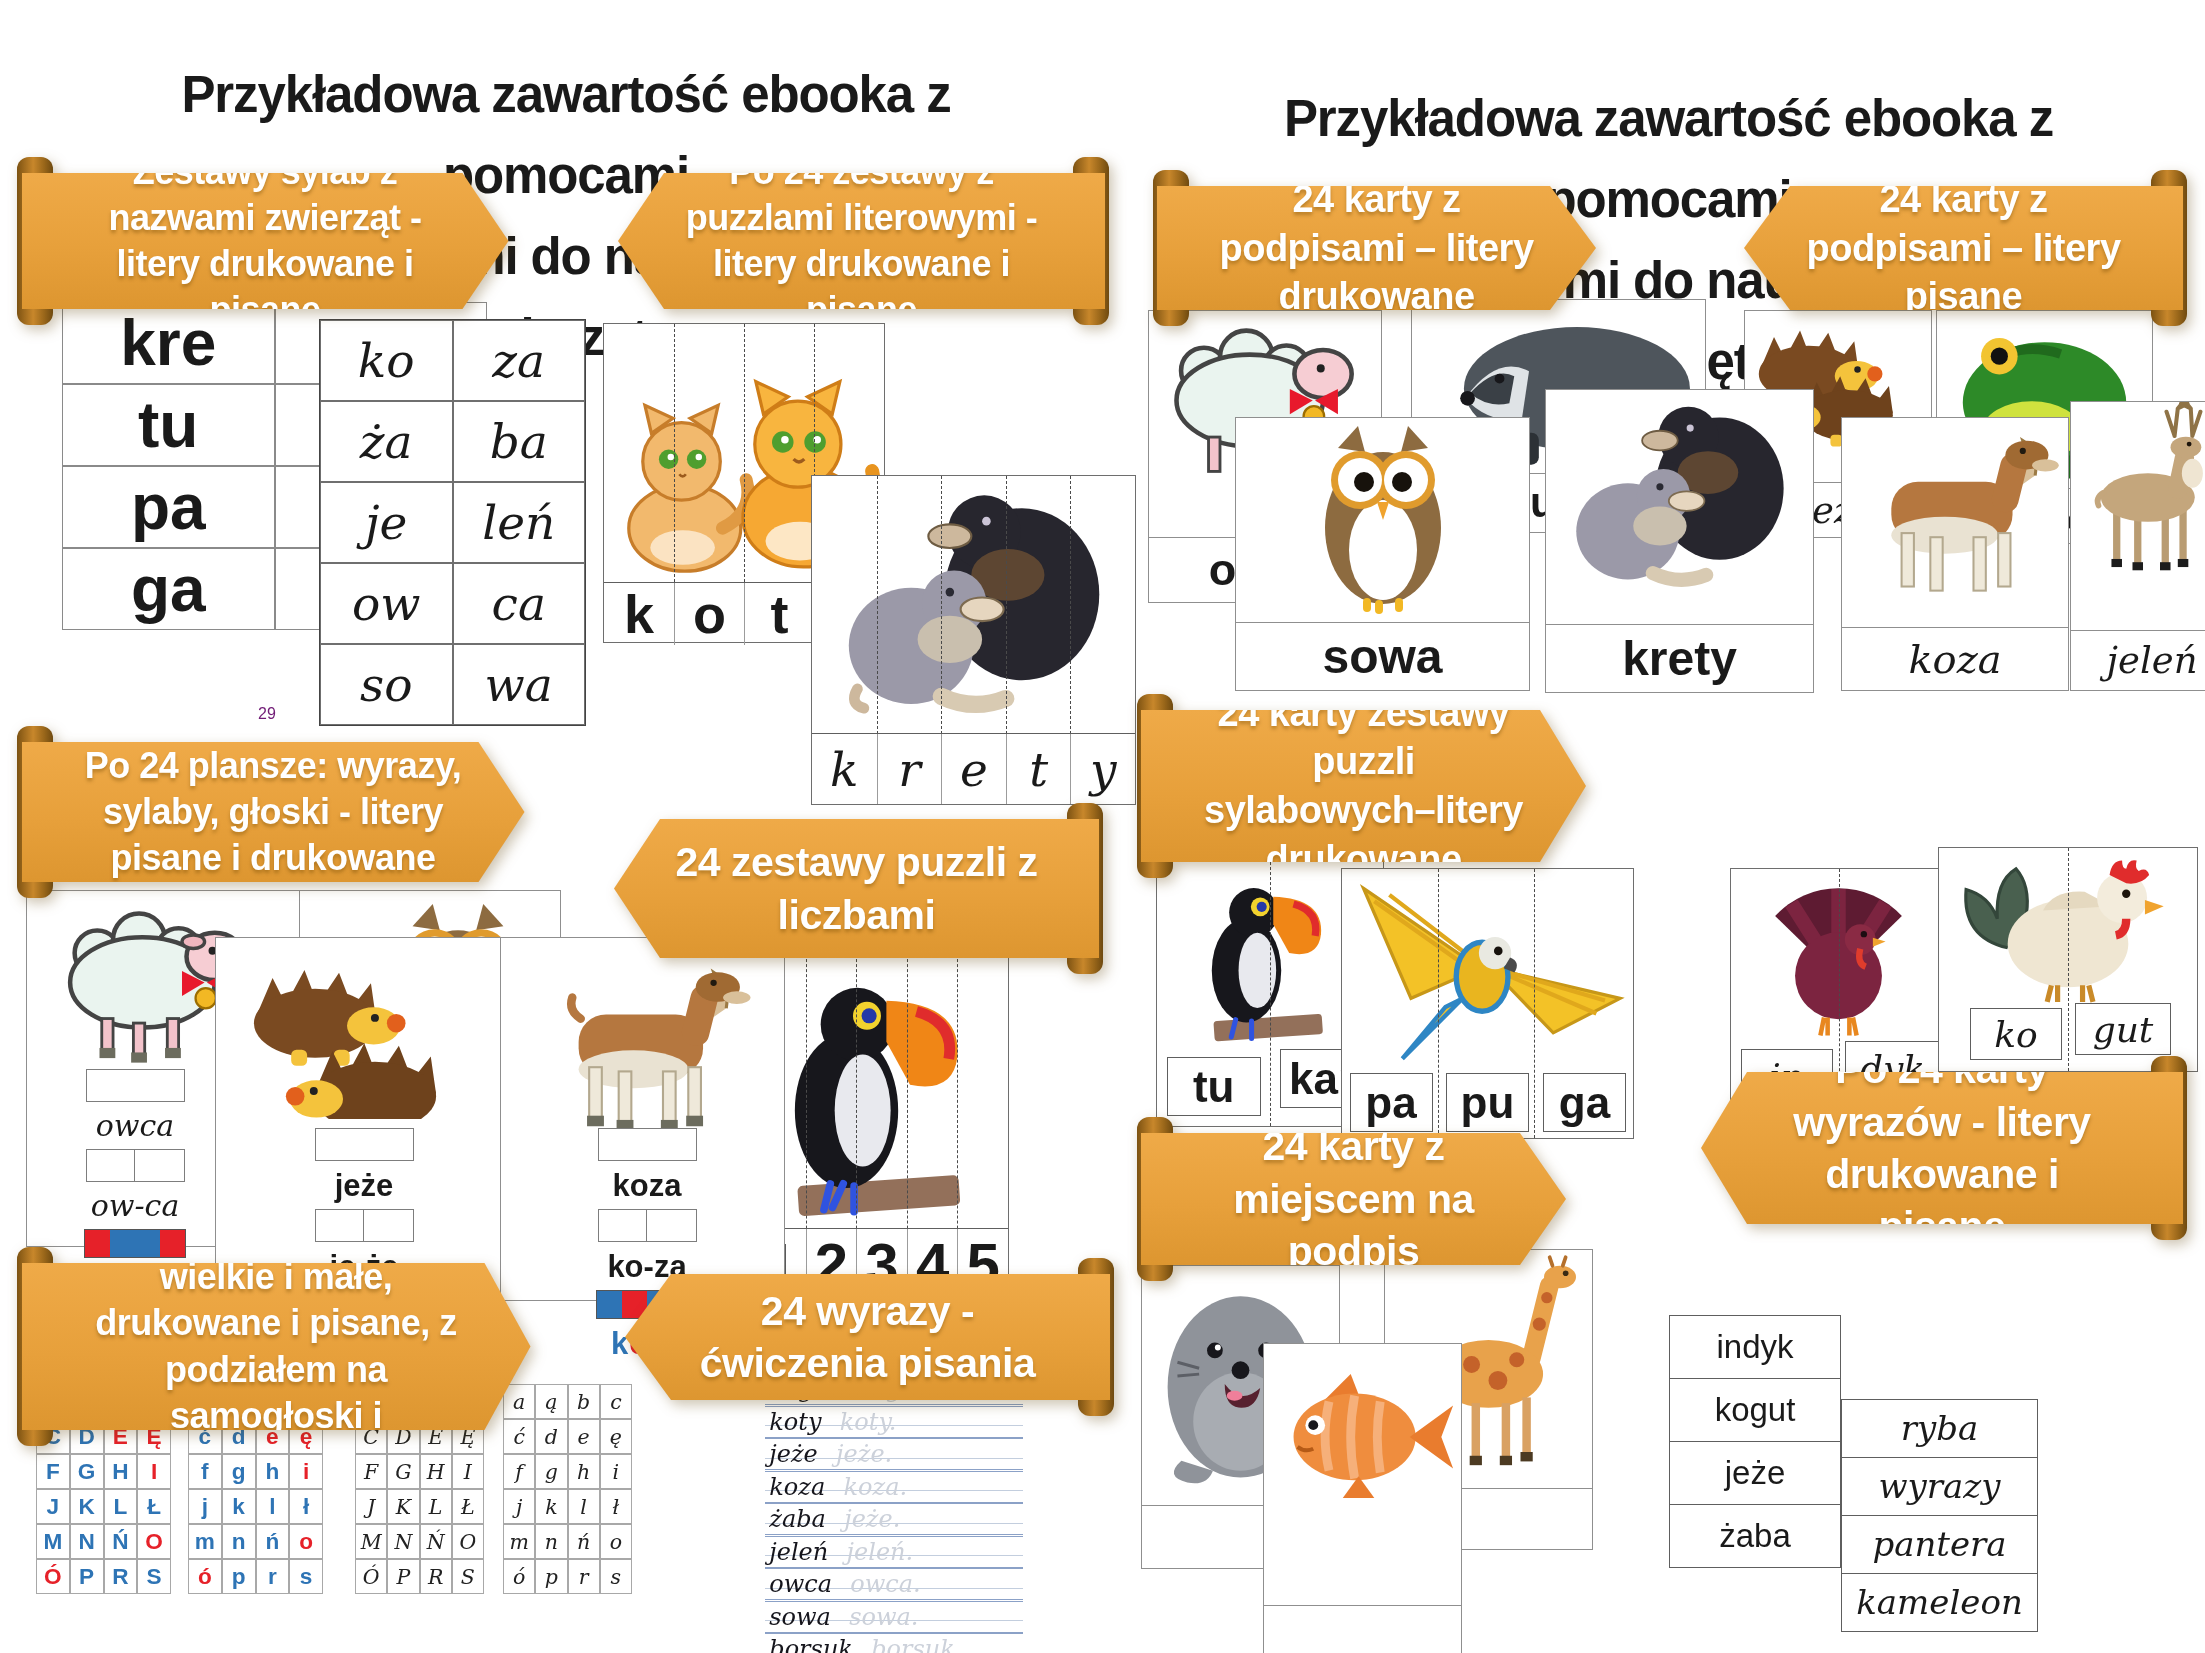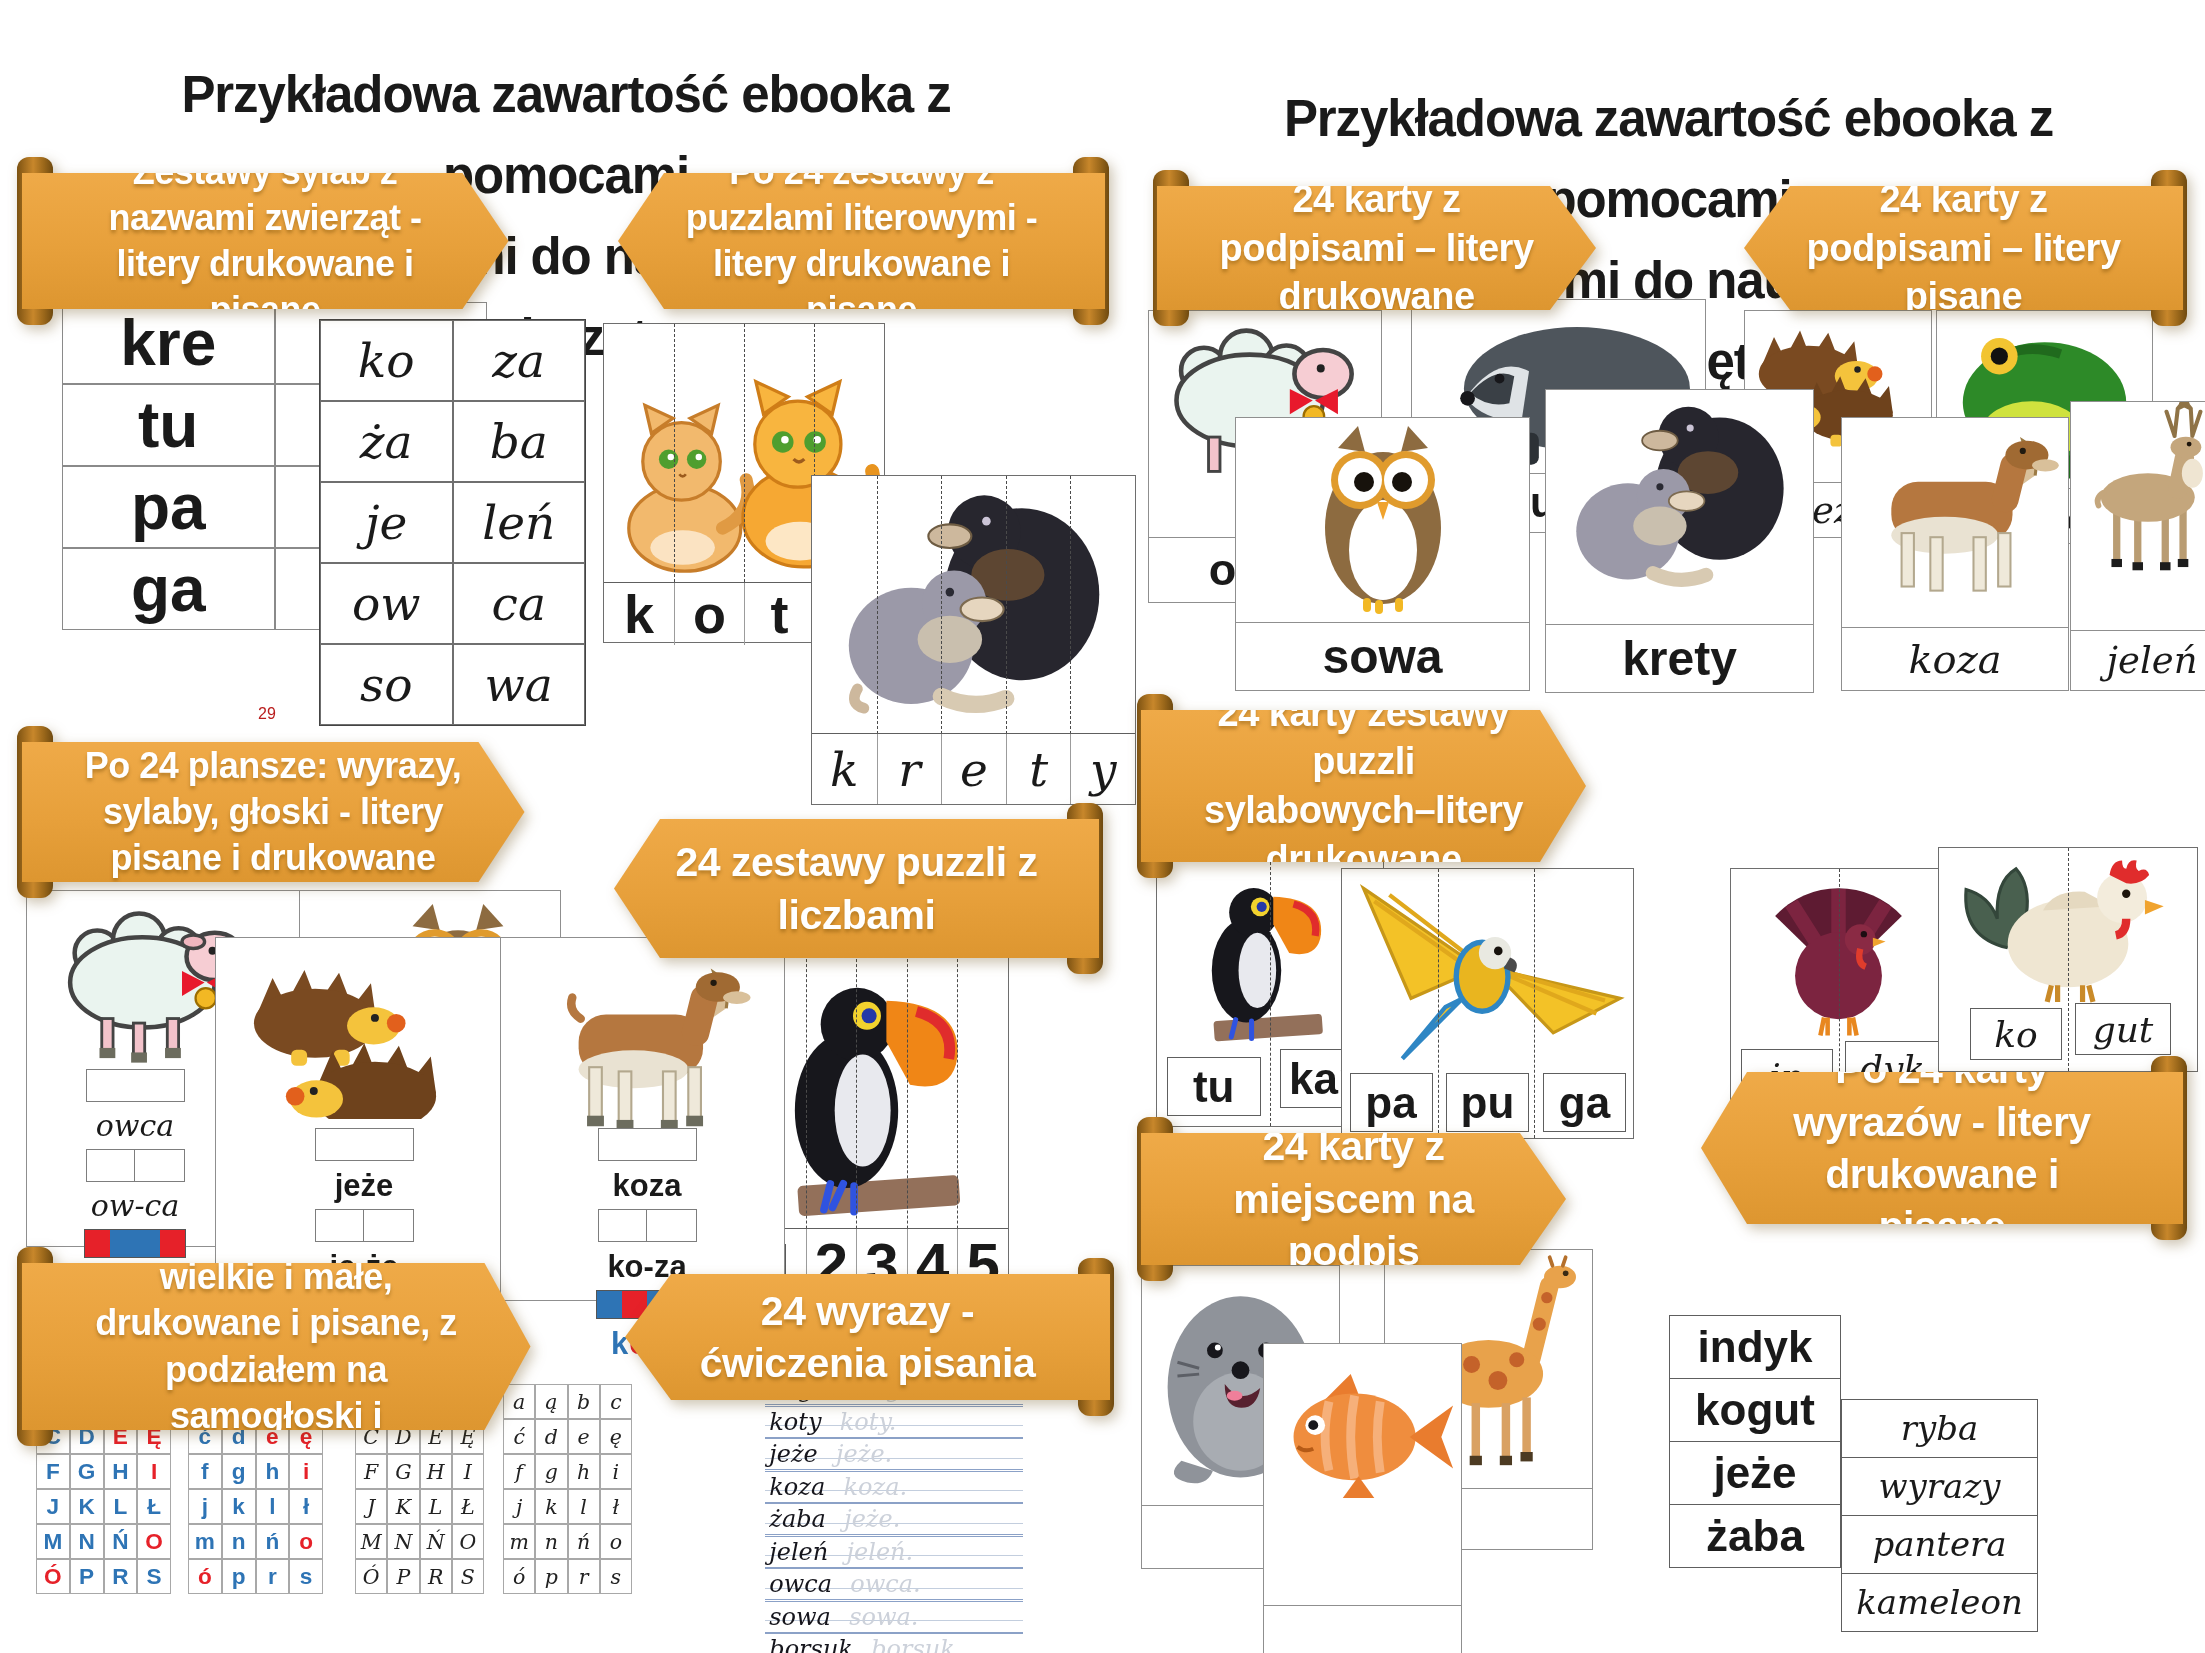--- a/index.html
+++ b/index.html
@@ -72,24 +72,24 @@
   .wsheet{position:absolute;display:flex;flex-direction:column;gap:0.5px;}
   .wrow{position:relative;height:30px;border-top:1.1px solid #8ba1c7;border-bottom:1.1px solid #8ba1c7;
     display:flex;align-items:center;gap:18.3px;padding-left:4.3px;background:
     linear-gradient(#c3cede,#c3cede) 0 65%/100% 1.1px no-repeat;}
   .wword{font-family:"DejaVu Serif",serif;font-style:italic;font-size:24px;color:#15151c;white-space:nowrap;}
   .wghost{font-family:"DejaVu Serif",serif;font-style:italic;font-size:24px;color:#ccd1da;white-space:nowrap;}
 
   
   .wordcol{position:absolute;display:flex;flex-direction:column;background:#fff;}
   .wcell{border:1.1px solid #5e5e5e;margin-top:-1.1px;display:flex;align-items:center;justify-content:center;background:#fff;}
-  .wc-print .wcell{height:62px;font-weight:700;font-size:44px;}
+  .wc-print .wcell{height:62px;font-weight:400;font-size:33px;}
   .wc-cur .wcell{height:57px;font-family:"DejaVu Serif",serif;font-style:italic;font-size:34px;}
 
-  .pageno{position:absolute;font-size:16px;color:#b91c1c;}
+  .pageno{position:absolute;font-size:16px;color:#701a75;}
   svg{display:block;}
 </style>
 </head>
 <body>
 
 <div id="root">
 
   <div class="pagetitle" style="left:92px;top:54px;width:948px;">
     <div>Przykładowa zawartość ebooka z pomocami</div>
     <div>dydaktycznymi do nauki czytania - zwierzęta</div>

